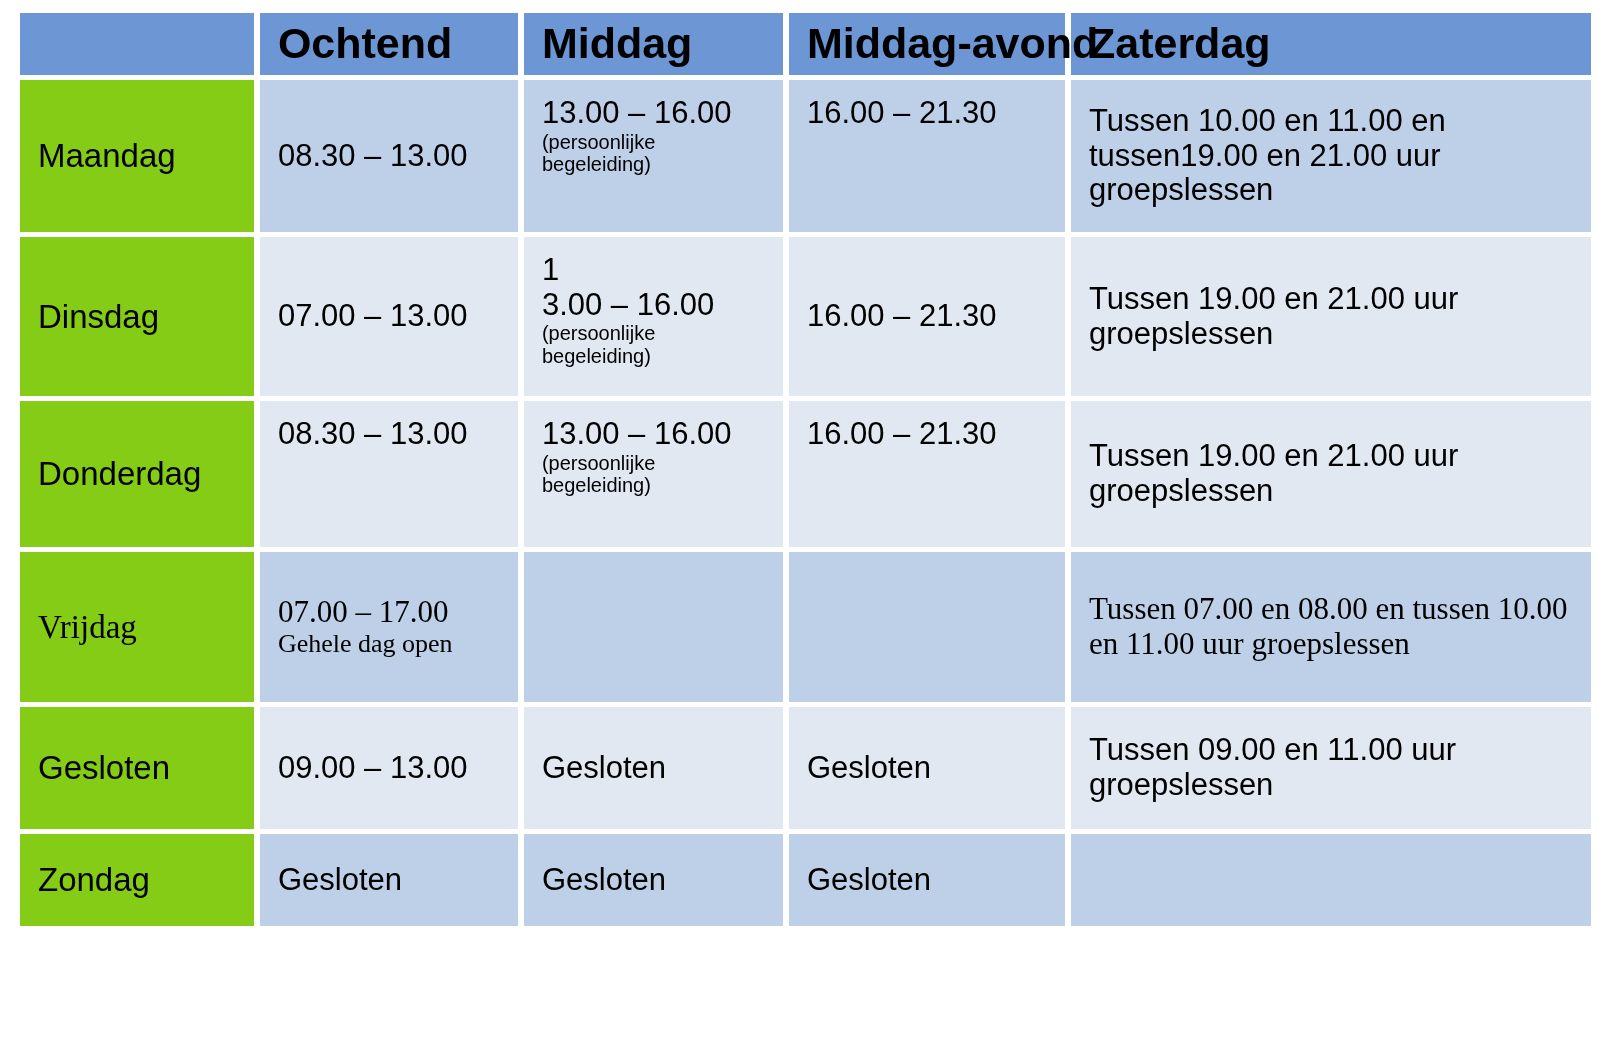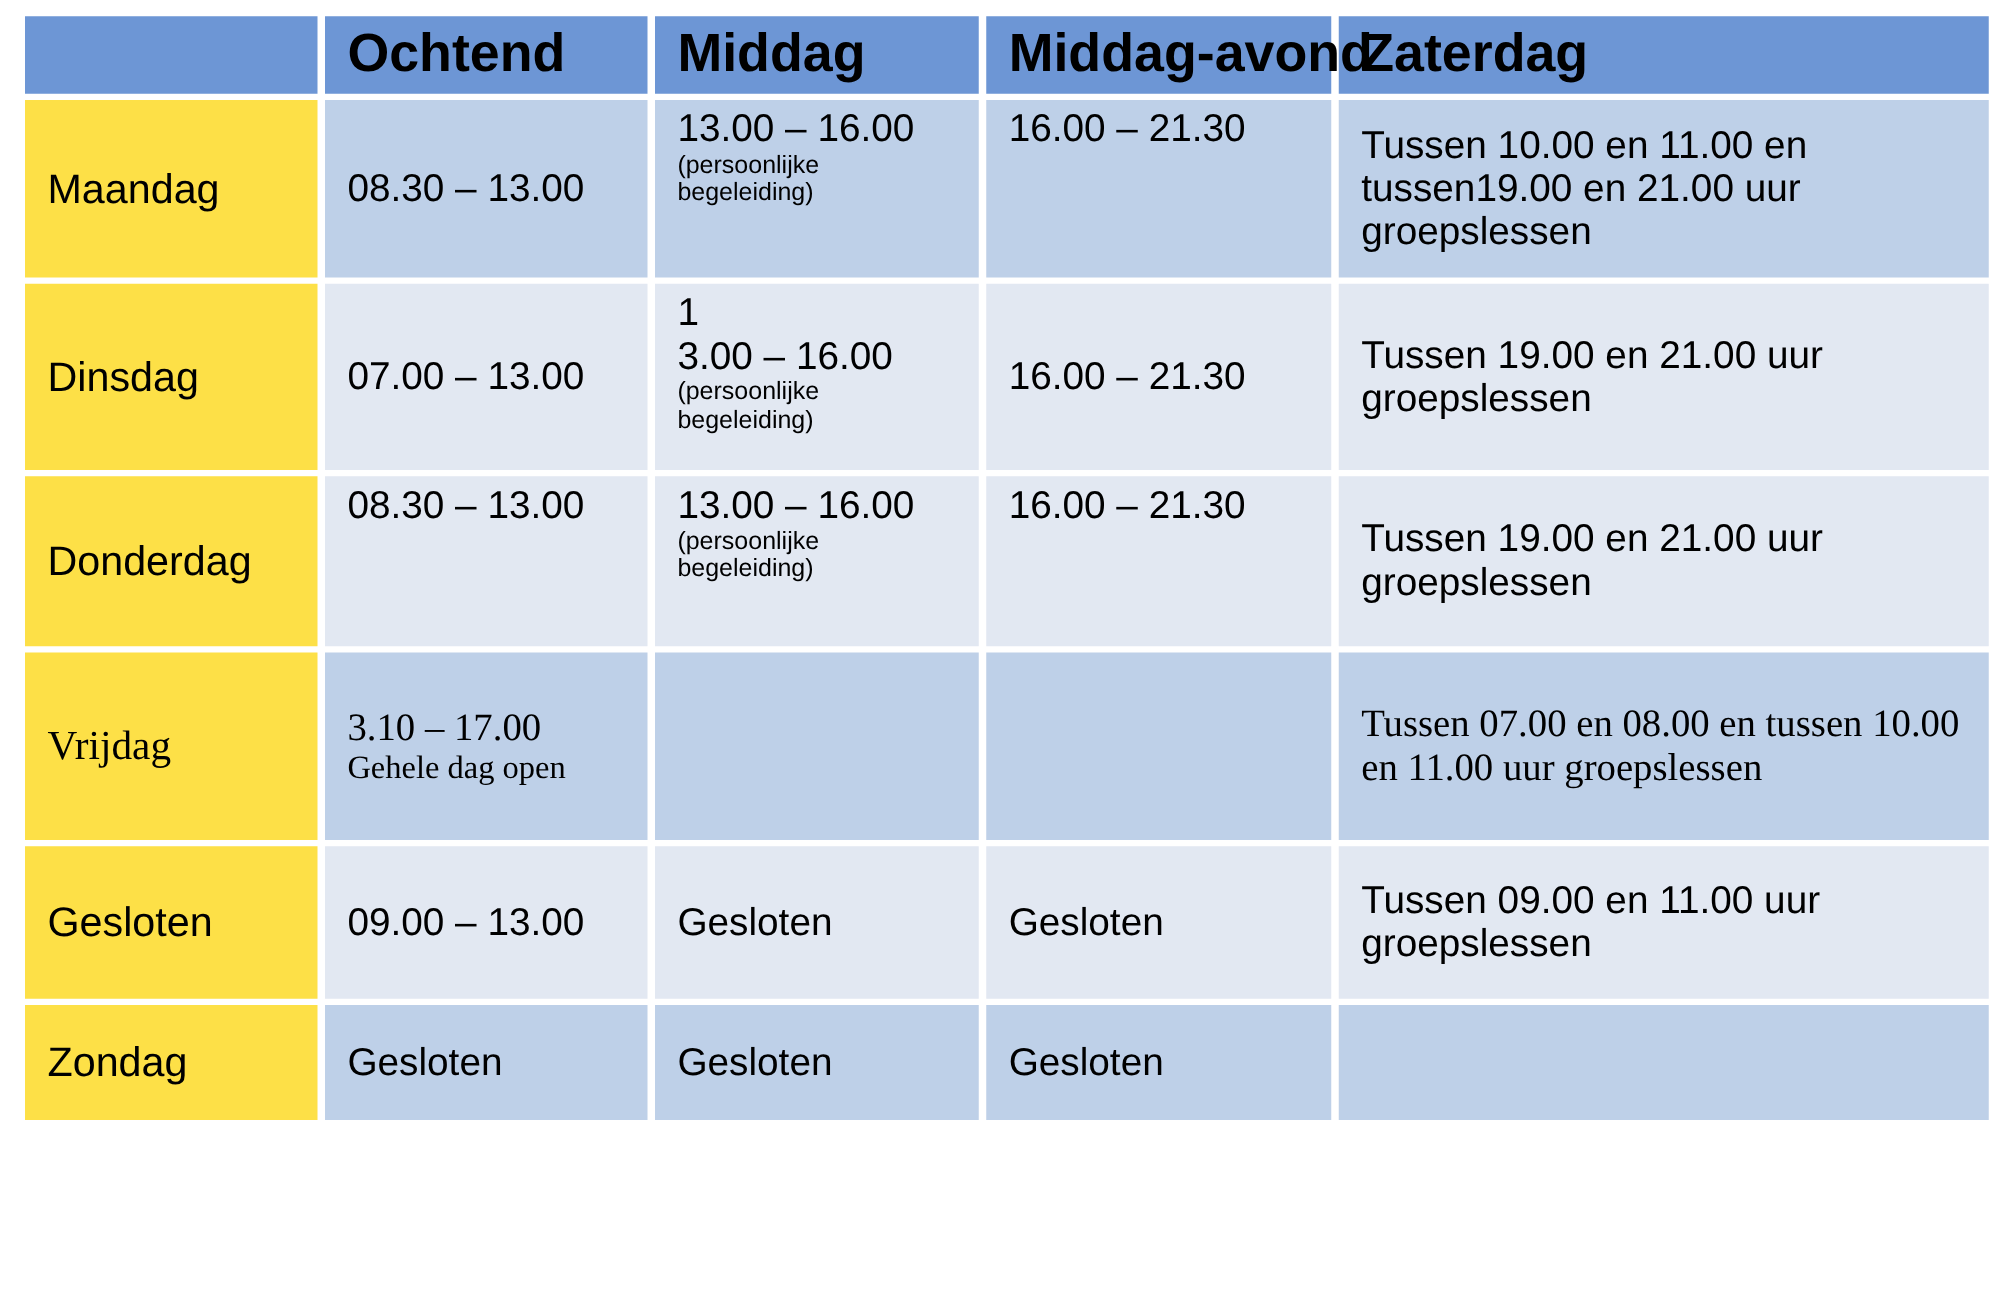--- a/index.html
+++ b/index.html
@@ -40,35 +40,35 @@
     font-size: 43px;
     line-height: 1.1;
     vertical-align: middle;
     text-align: left;
     white-space: nowrap;
   }
   .head-cell.corner { padding: 0; }
 
   
   .day-cell {
-    background: #fde047;
+    background: #84cc16;
     padding: 0 0 0 18px;
     font-size: 33px;
     vertical-align: middle;
     text-align: left;
     white-space: nowrap;
   }
   .data-cell {
     padding: 0 14px 0 18px;
     font-size: 31px;
     line-height: 1.12;
     vertical-align: middle;
     text-align: left;
   }
-  .data-cell.top { vertical-align: top; padding-top: 6px; }
+  .data-cell.top { vertical-align: top; padding-top: 16px; }
 
   
   tr.tint-a .data-cell { background: #bed0e8; }
   tr.tint-b .data-cell { background: #e2e8f2; }
 
   
   tr.r-maandag   .day-cell, tr.r-maandag   .data-cell { height: 136px; }
   tr.r-dinsdag   .day-cell, tr.r-dinsdag   .data-cell { height: 143px; }
   tr.r-woensdag  .day-cell, tr.r-woensdag  .data-cell { height: 110px; }
   tr.r-donderdag .day-cell, tr.r-donderdag .data-cell { height: 130px; }
@@ -143,21 +143,21 @@
         <span class="line">13.00 – 16.00</span>
         <span class="sub">(persoonlijke begeleiding)</span>
       </td>
       <td class="data-cell top">16.00 – 21.30</td>
       <td class="data-cell">Tussen 19.00 en 21.00 uur groepslessen</td>
     </tr>
 
     <tr class="tint-a r-vrijdag">
       <td class="day-cell">Vrijdag</td>
       <td class="data-cell">
-        <span class="line">3.10 – 17.00</span>
+        <span class="line">07.00 – 17.00</span>
         <span class="sub-med">Gehele dag open</span>
       </td>
       <td class="data-cell"></td>
       <td class="data-cell"></td>
       <td class="data-cell">Tussen 07.00 en 08.00 en tussen 10.00 en 11.00 uur groepslessen</td>
     </tr>
 
     <tr class="tint-b r-zaterdag">
       <td class="day-cell">Gesloten</td>
       <td class="data-cell">09.00 – 13.00</td>

